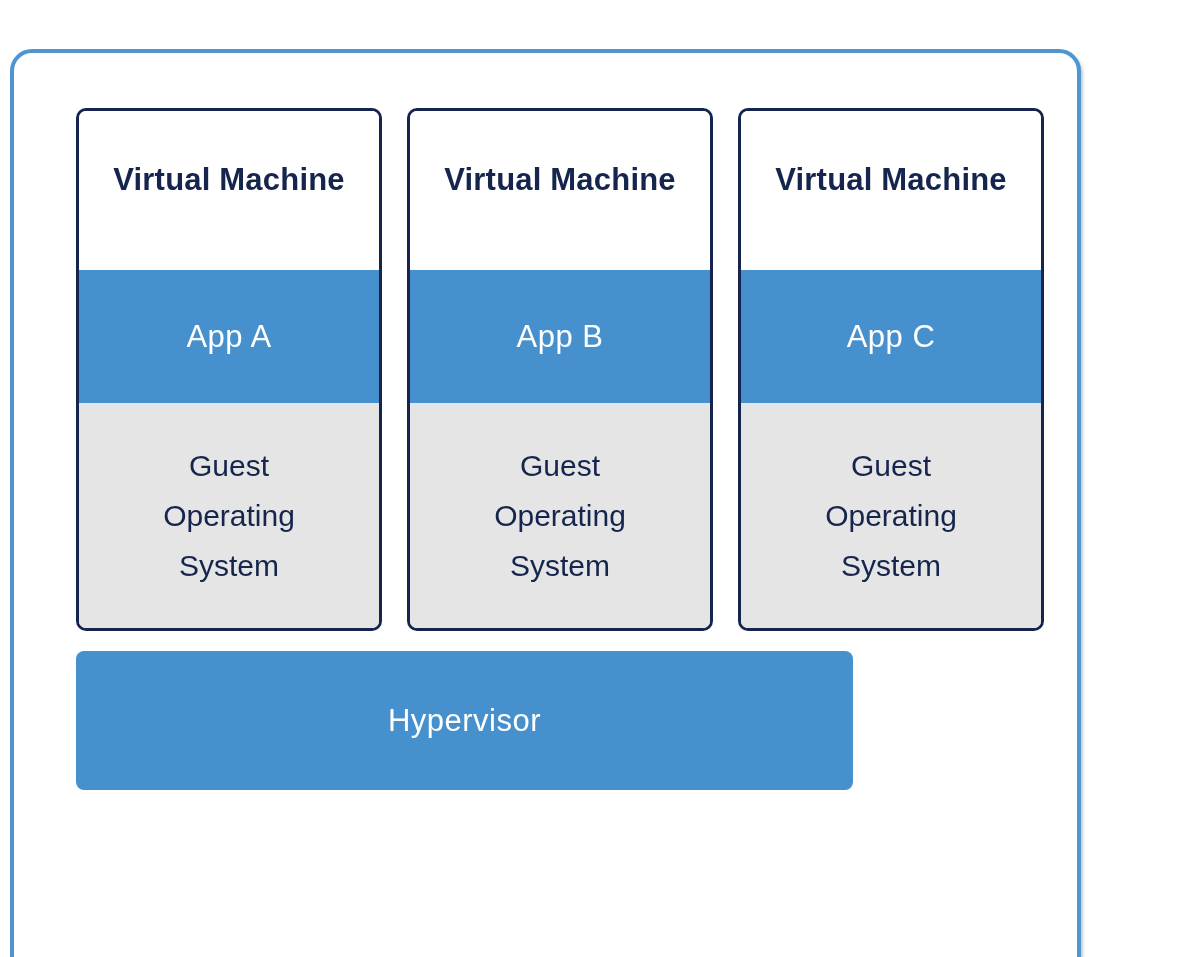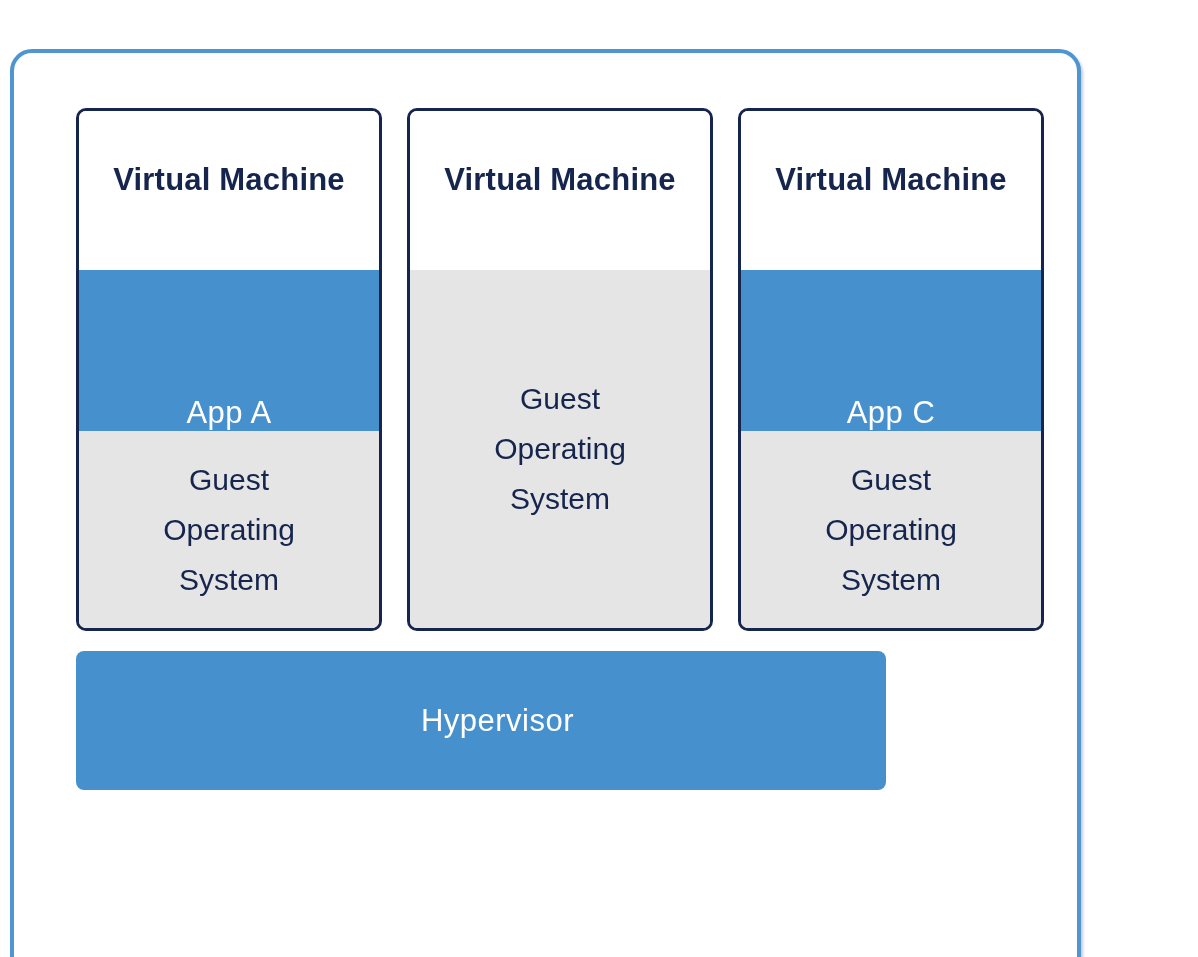--- a/index.html
+++ b/index.html
@@ -58,25 +58,25 @@
     box-sizing: border-box;
     background: #ffffff;
   }
   .vm-title {
     font-size: 31px;
     font-weight: 700;
     color: #16254d;
     letter-spacing: 0.2px;
   }
   .app-band {
-    height: 161px;
+    height: 133px;
     flex: 0 0 auto;
     background: #4691cd;
     display: flex;
-    align-items: flex-end;
+    align-items: center;
     justify-content: center;
   }
   .app-label {
     font-size: 31px;
     color: #ffffff;
     letter-spacing: 0.5px;
   }
   .os-area {
     flex: 1 1 auto;
     background: #e5e5e5;
@@ -92,21 +92,20 @@
     word-spacing: 100vw; 
   }
   .layer-bar {
     position: absolute;
     left: 62px;
     width: 777px;
     border-radius: 8px;
     display: flex;
     align-items: center;
     justify-content: center;
-    padding-left: 33px;
   }
   .hypervisor-bar {
     top: 598px;
     height: 139px;
     background: #4691cd;
   }
   .infrastructure-bar {
     top: 760px;
     height: 137px;
     background: #5fc3a8;
@@ -134,20 +133,23 @@
         </div>
         <div class="os-area">
           <span class="os-label">Guest Operating System</span>
         </div>
       </div>
 
       <div class="vm-box">
         <div class="vm-title-area">
           <span class="vm-title">Virtual Machine</span>
         </div>
+        <div class="app-band">
+          <span class="app-label">App B</span>
+        </div>
         <div class="os-area">
           <span class="os-label">Guest Operating System</span>
         </div>
       </div>
 
       <div class="vm-box">
         <div class="vm-title-area">
           <span class="vm-title">Virtual Machine</span>
         </div>
         <div class="app-band">

